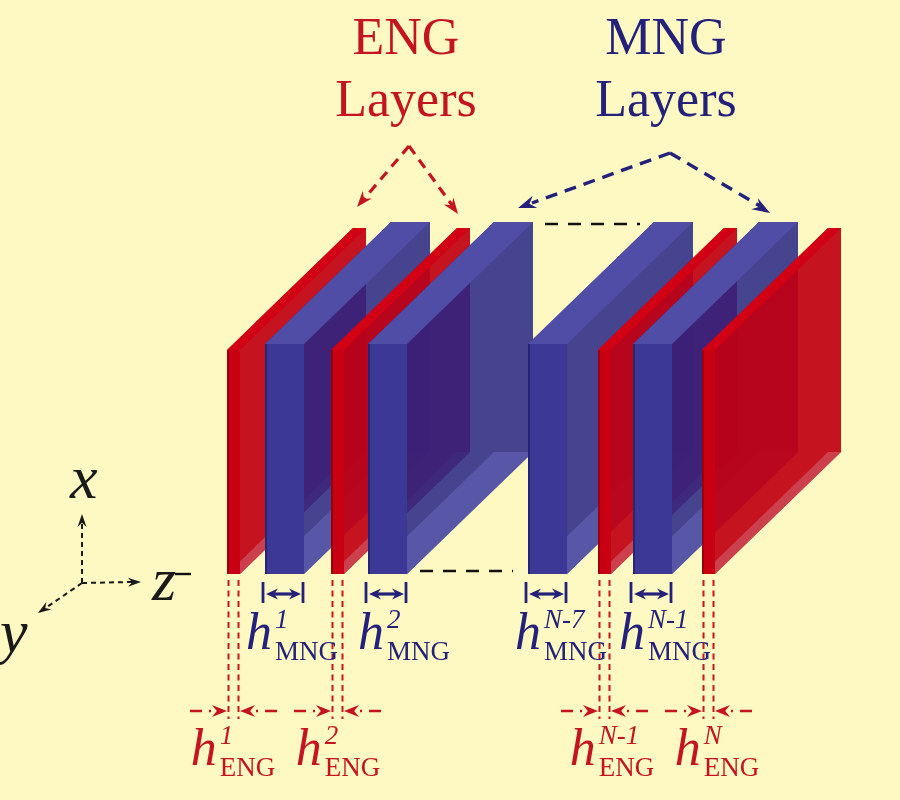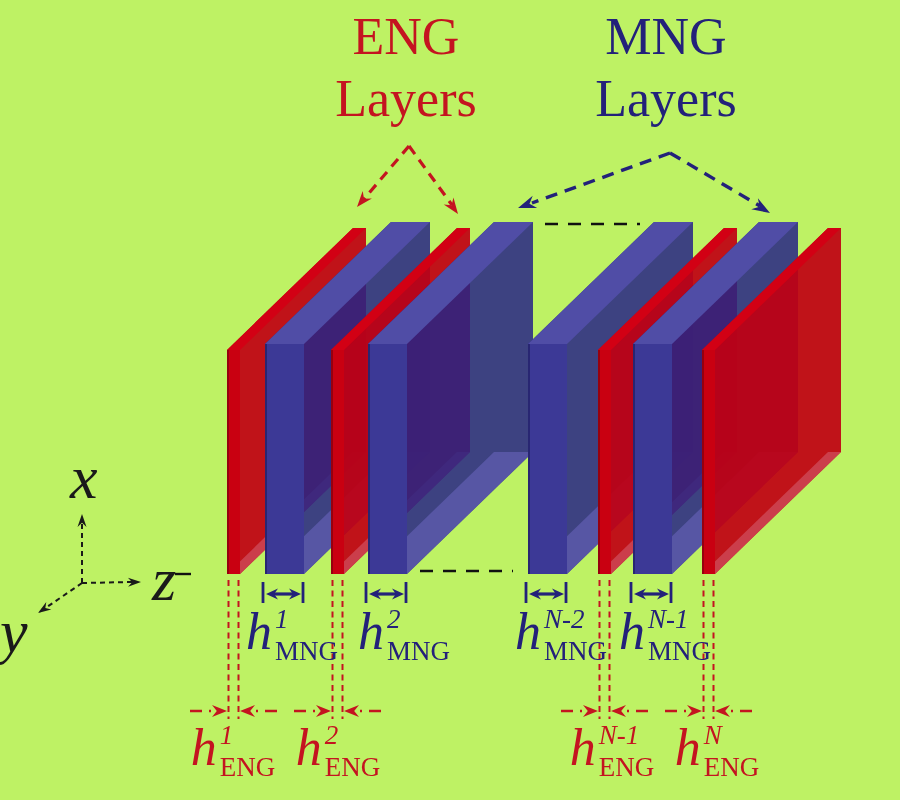--- a/index.html
+++ b/index.html
@@ -1,16 +1,16 @@
 <!DOCTYPE html>
 <html><head>
 <meta charset="utf-8">
 <style>
   html,body{margin:0;padding:0;background:#ffffff;}
-  #fig{position:relative;width:900px;height:800px;background:#bef264;overflow:hidden;
+  #fig{position:relative;width:900px;height:800px;background:#fef9c3;overflow:hidden;
        font-family:"Liberation Serif","DejaVu Serif",serif;}
   #diagram{position:absolute;left:0;top:0;}
   .heading{position:absolute;text-align:center;transform:translateX(-50%);
            font-size:52px;line-height:62px;white-space:nowrap;}
   .axis-label{position:absolute;font-style:italic;font-size:62px;line-height:1;}
   .hlbl{position:absolute;transform:translateX(-50%);display:flex;align-items:flex-start;white-space:nowrap;}
   .hlbl .hh{font-style:italic;font-size:52px;line-height:1;}
   .hlbl .col{display:flex;flex-direction:column;margin-left:3px;}
   .hlbl .sup{font-style:italic;font-size:27px;line-height:1;margin-top:0;}
   .hlbl .sub{font-size:27px;line-height:1;margin-top:5px;}
@@ -149,21 +149,21 @@
       <div class="hlbl" style="left: 404px; top: 606px; color: rgb(35, 33, 122);">
         <span class="hh">h</span>
         <span class="col">
           <span class="sup">2</span>
           <span class="sub">MNG</span>
         </span>
       </div>
       <div class="hlbl" style="left: 561px; top: 606px; color: rgb(35, 33, 122);">
         <span class="hh">h</span>
         <span class="col">
-          <span class="sup">N-2</span>
+          <span class="sup">N-7</span>
           <span class="sub">MNG</span>
         </span>
       </div>
       <div class="hlbl" style="left: 665px; top: 606px; color: rgb(35, 33, 122);">
         <span class="hh">h</span>
         <span class="col">
           <span class="sup">N-1</span>
           <span class="sub">MNG</span>
         </span>
       </div>

